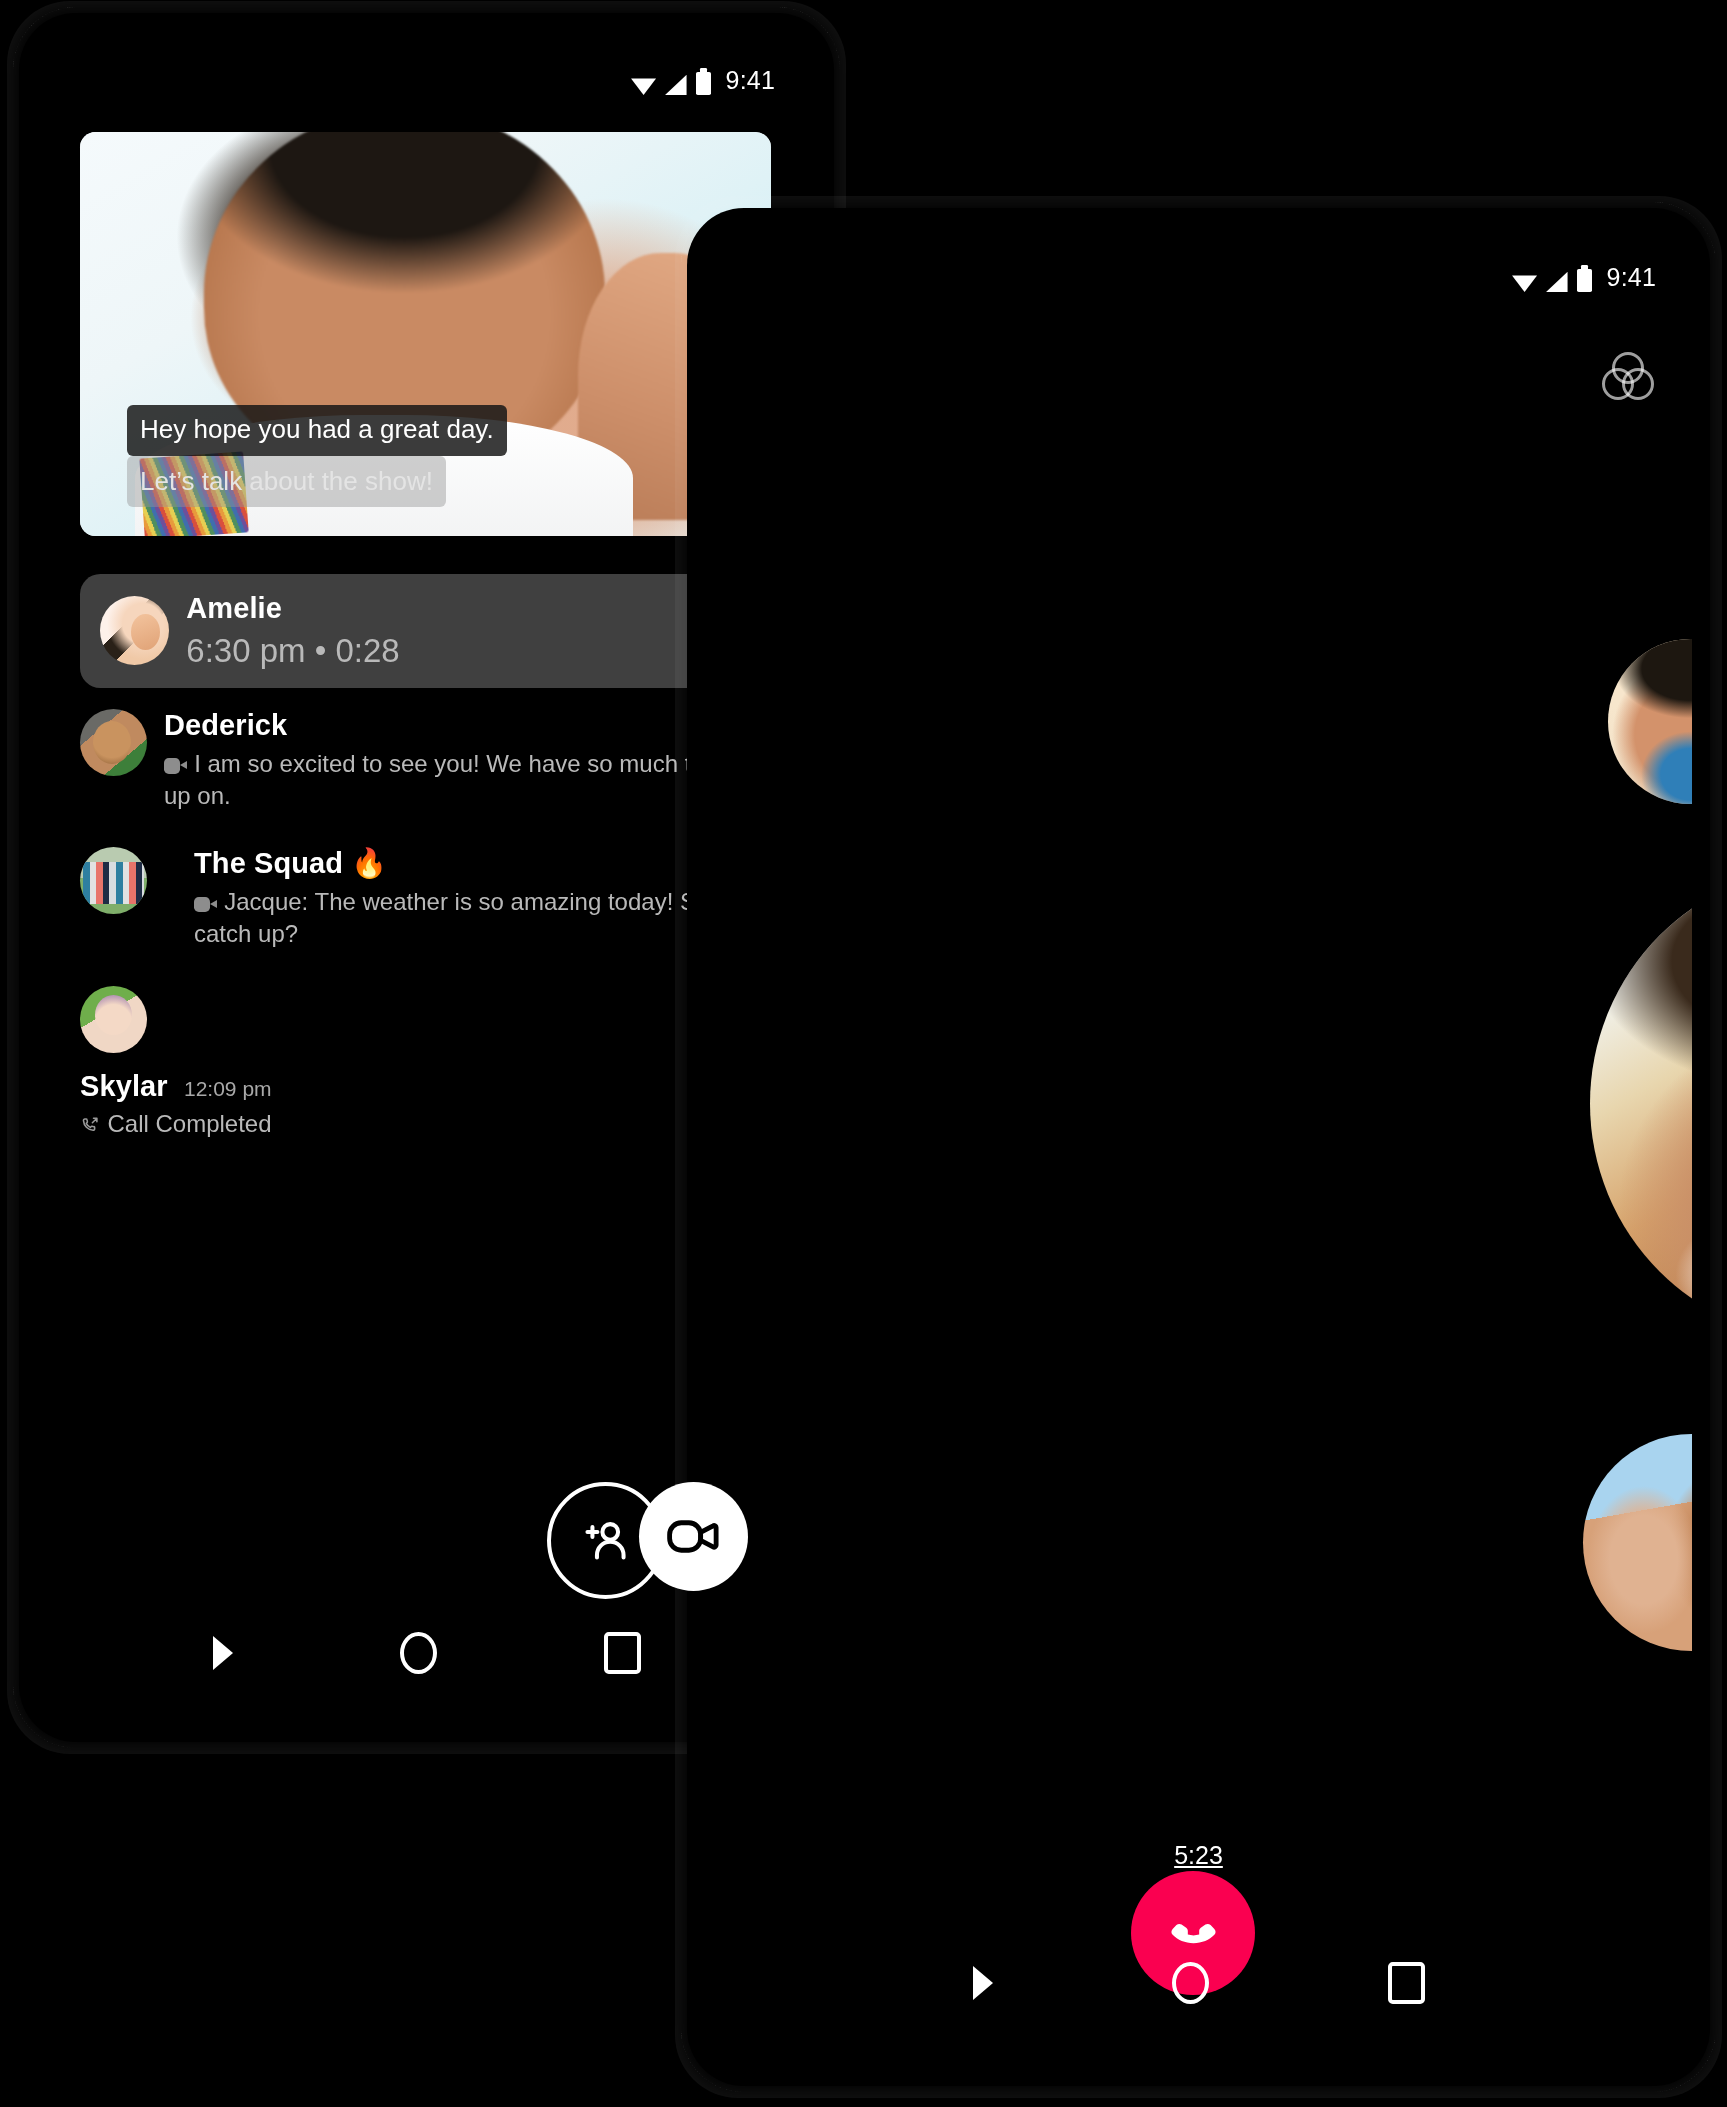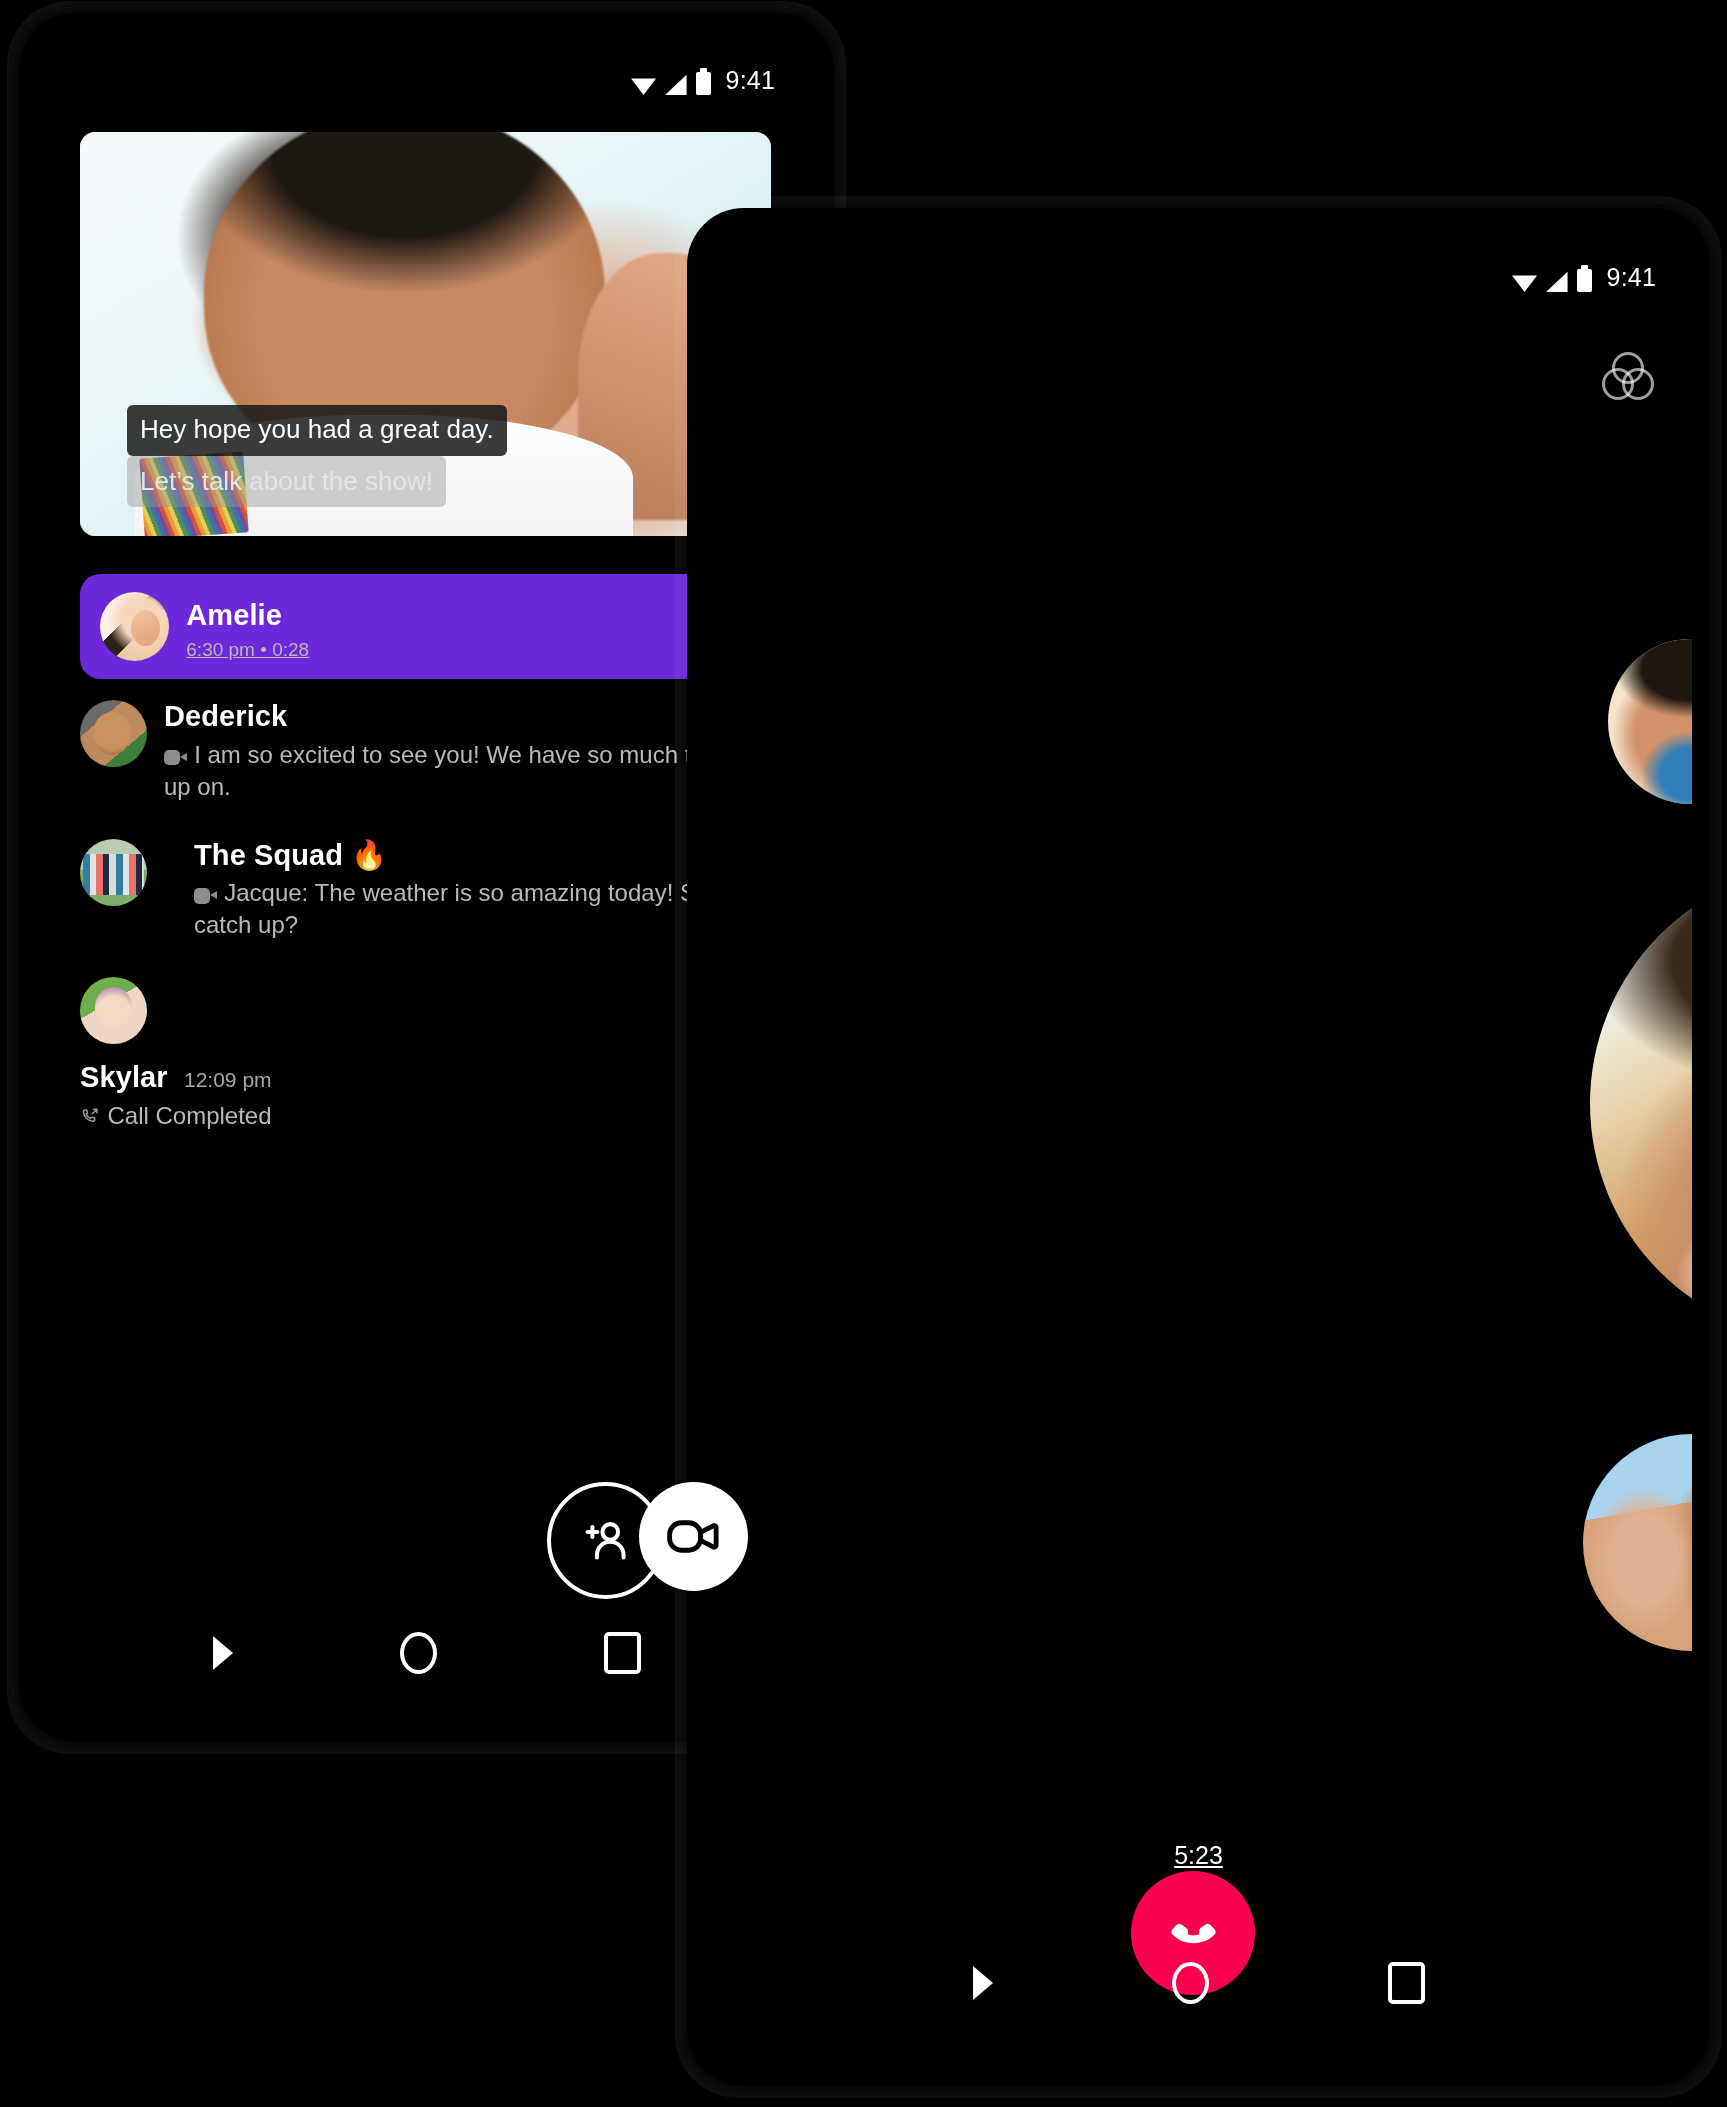--- a/index.html
+++ b/index.html
@@ -76,30 +76,30 @@
   .caption-wrap{position:absolute;left:47px;bottom:29px;display:flex;flex-direction:column;
                 align-items:flex-start;gap:0;}
   .cap{color:#fff;font-size:26px;line-height:1.18;padding:9.6px 13px 10.8px 13px;border-radius:6px;
        white-space:nowrap;font-weight:400;}
   .cap-1{background:rgba(22,22,22,.84);}
   .cap-2{background:rgba(150,150,150,.45);color:#e4e4e4;text-align:right;}
 
   
   .list{position:absolute;left:37px;top:526px;width:691px;}
   .row{position:relative;display:flex;align-items:flex-start;gap:17px;padding:13px 0;}
-  .row.card{background:#6d28d9;border-radius:20.3px;padding:18px 20.3px;align-items:flex-end;}
+  .row.card{background:#404040;border-radius:20.3px;padding:18px 20.3px;align-items:center;}
   .av{width:69px;height:69px;border-radius:50%;flex:0 0 auto;background:#333;overflow:hidden;position:relative;}
   .av.small{width:67px;height:67px;}
   .row-body{flex:1 1 auto;min-width:0;}
   .row-top{display:flex;align-items:baseline;justify-content:space-between;gap:9.6px;}
   .nm{color:#fff;font-size:29px;font-weight:700;letter-spacing:0.1px;line-height:1.12;}
   .nm .emo{font-weight:400;}
   .tm{color:#a8a8a8;font-size:21px;white-space:nowrap;}
   .sub{color:#b9b9b9;font-size:24px;line-height:1.34;margin-top:6px;}
-  .sub-meta{color:#b9b9b9;font-size:19px;margin-top:7.2px;text-decoration:underline;}
+  .sub-meta{color:#b9b9b9;font-size:33px;margin-top:7.2px;}
   .vid-dot{display:inline-block;vertical-align:-2.4px;margin-right:7.2px;width:23px;height:15.6px;position:relative;}
   .vid-dot i{position:absolute;left:0;top:0;width:15.6px;height:15.6px;border-radius:4.8px;background:#8d8d8d;display:block;}
   .vid-dot b{position:absolute;right:0;top:3px;width:0;height:0;border-top:4.8px solid transparent;
              border-bottom:4.8px solid transparent;border-right:7.2px solid #8d8d8d;}
   .callret{display:inline-block;vertical-align:-1.8px;margin-right:7.2px;width:20.3px;height:18px;color:#9a9a9a;}
 
   
   .a-amelie{background:radial-gradient(circle at 62% 40%,#f6d6bd 0 34%,rgba(246,214,189,0) 60%),
     linear-gradient(135deg,#fdf1ea 0 38%,#2a2118 38% 58%,#f0c9a7 58% 100%);}
   .a-amelie::after{content:"";position:absolute;left:44%;top:26%;width:42%;height:52%;border-radius:50%;

